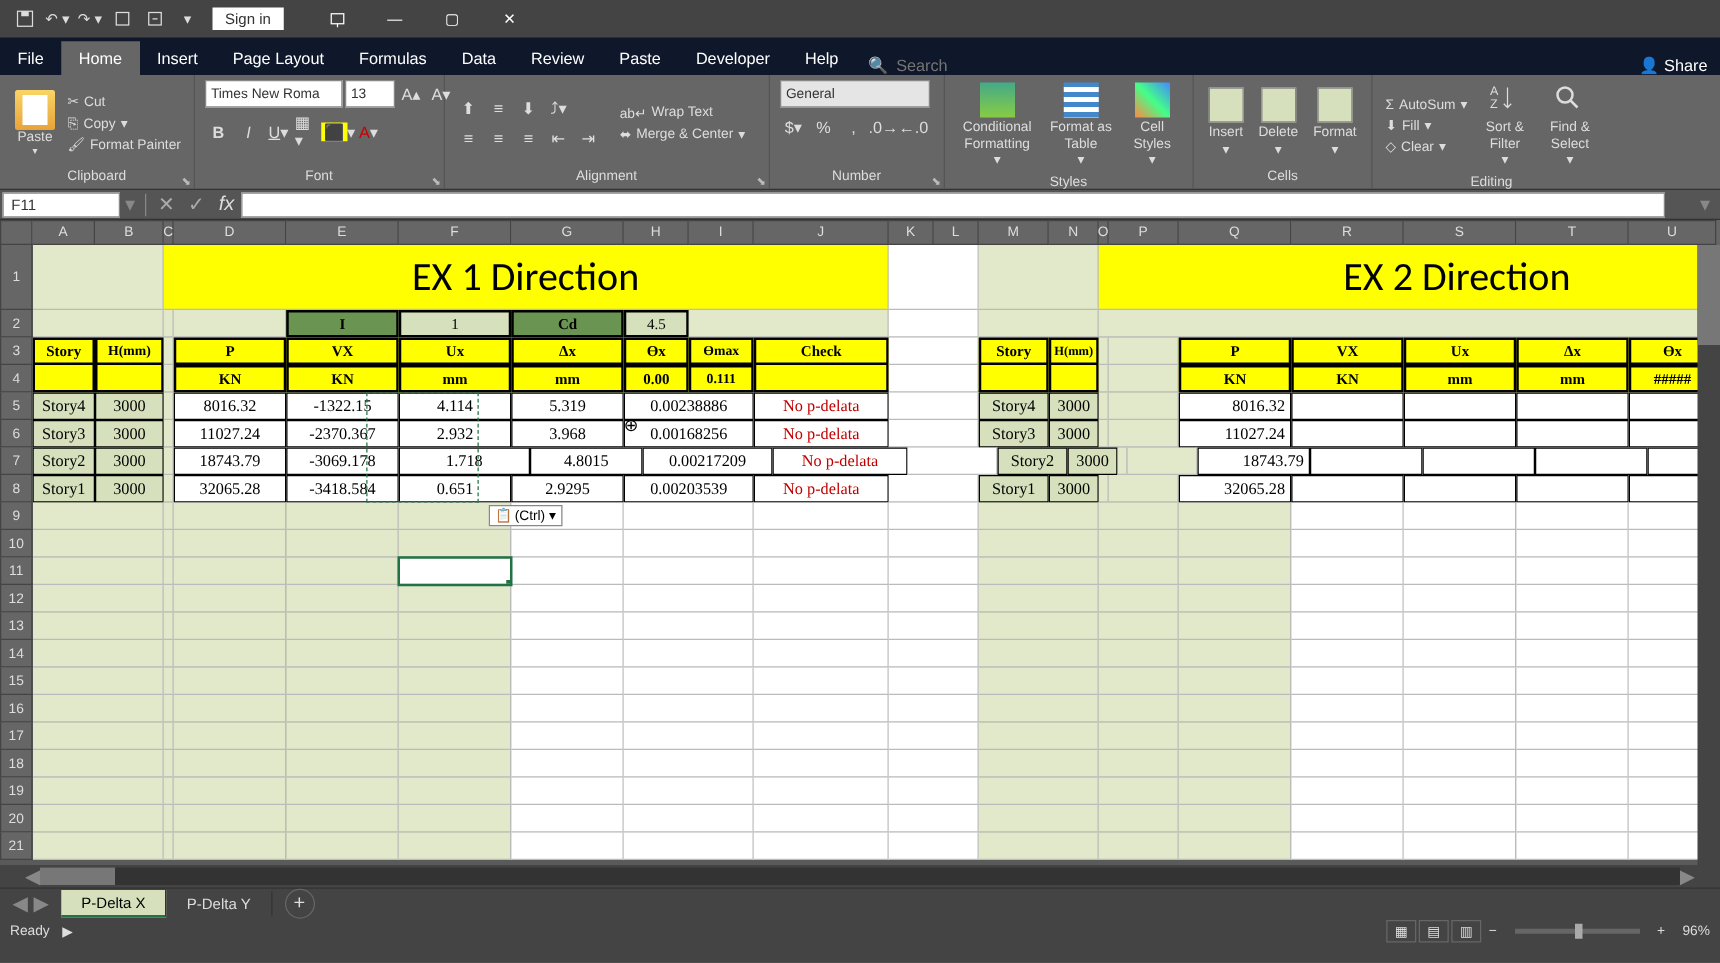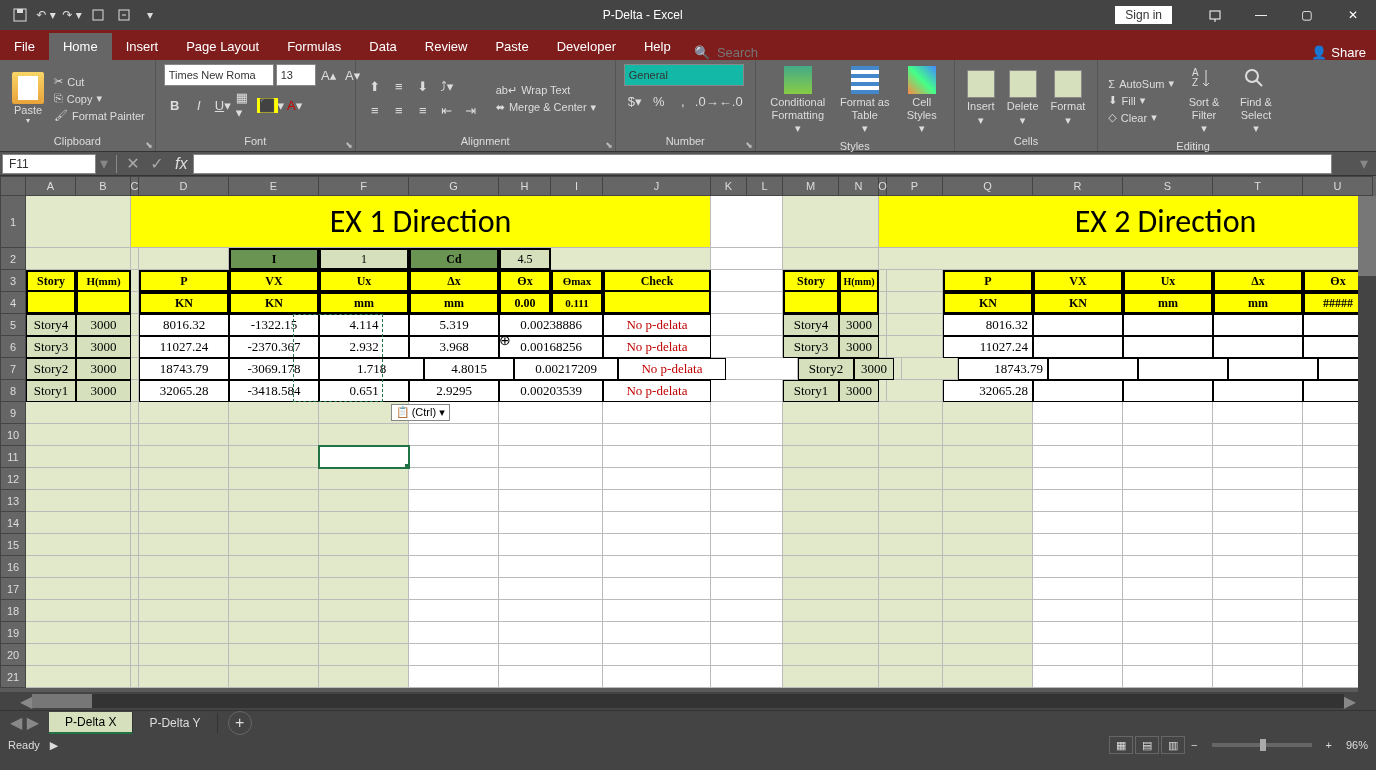--- a/index.html
+++ b/index.html
@@ -6,21 +6,21 @@
 body { background: #444; overflow: hidden; width: 1376px; height: 770px; }
 
 .titlebar { background: #444; height: 30px; display: flex; align-items: center; color: #fff; font-size: 12px; }
 .qat { display: flex; gap: 2px; padding: 0 8px; align-items: center; }
 .qat-btn { width: 24px; height: 24px; display: flex; align-items: center; justify-content: center; cursor: pointer; color: #ddd; }
 .title-text { flex: 1; text-align: center; }
 .win-controls { display: flex; align-items: center; gap: 0; }
 .signin-btn { background: #fff; color: #333; padding: 2px 10px; margin-right: 20px; font-size: 12px; }
 .win-btn { width: 46px; height: 30px; display: flex; align-items: center; justify-content: center; cursor: pointer; color: #fff; }
 
-.tabs { background: #7f1d1d; height: 30px; display: flex; align-items: flex-end; color: #fff; font-size: 13px; }
+.tabs { background: #0f172a; height: 30px; display: flex; align-items: flex-end; color: #fff; font-size: 13px; }
 .tab { padding: 6px 14px; cursor: pointer; }
 .tab.active { background: #666; }
 .tell-me { display: flex; align-items: center; gap: 6px; margin-left: 10px; color: #aaa; }
 .tell-me input { background: transparent; border: none; color: #aaa; outline: none; font-size: 13px; }
 .share-btn { margin-left: auto; margin-right: 10px; display: flex; align-items: center; gap: 4px; cursor: pointer; }
 
 .ribbon { background: #666; height: 92px; display: flex; border-bottom: 1px solid #333; }
 .ribbon-group { border-right: 1px solid #555; padding: 4px 8px; display: flex; flex-direction: column; position: relative; }
 .group-content { flex: 1; display: flex; align-items: center; gap: 4px; }
 .group-label { text-align: center; font-size: 11px; color: #ddd; padding-top: 2px; position: relative; }
@@ -33,21 +33,21 @@
 .small-btn { display: flex; align-items: center; gap: 4px; cursor: pointer; padding: 1px 2px; }
 
 .font-row { display: flex; gap: 2px; align-items: center; margin-bottom: 4px; }
 .font-name { width: 110px; height: 22px; background: #fff; color: #333; font-size: 11px; padding: 2px 4px; border: 1px solid #888; }
 .font-size { width: 40px; height: 22px; background: #fff; color: #333; font-size: 11px; padding: 2px 4px; border: 1px solid #888; text-align: left; }
 .fmt-btn { width: 22px; height: 22px; display: flex; align-items: center; justify-content: center; cursor: pointer; color: #ddd; font-size: 13px; }
 
 .align-grid { display: flex; flex-direction: column; gap: 2px; }
 .align-row { display: flex; gap: 2px; }
 
-.number-fmt { width: 120px; height: 22px; background: #14b8a6; color: #333; font-size: 11px; padding: 4px 4px; border: 1px solid #888; }
+.number-fmt { width: 120px; height: 22px; background: #e5e5e5; color: #333; font-size: 11px; padding: 4px 4px; border: 1px solid #888; }
 
 .big-btn { display: flex; flex-direction: column; align-items: center; cursor: pointer; padding: 2px 4px; font-size: 11px; color: #ddd; text-align: center; line-height: 1.2; }
 .big-btn-icon { width: 28px; height: 28px; margin-bottom: 2px; }
 
 .formula-bar { background: #555; height: 24px; display: flex; align-items: center; border-bottom: 1px solid #333; }
 .name-box { width: 94px; height: 20px; background: #fff; color: #333; font-size: 12px; padding: 2px 6px; border: 1px solid #888; margin-left: 2px; }
 .fb-btn { width: 24px; height: 20px; display: flex; align-items: center; justify-content: center; color: #aaa; cursor: pointer; }
 .fx-label { color: #ddd; font-style: italic; padding: 0 6px; }
 .formula-input { flex: 1; height: 20px; background: #fff; border: 1px solid #888; margin-right: 20px; }
 
@@ -120,21 +120,20 @@
         </svg>
       </div>
     <div class="qat-btn">
         <svg width="14" height="14" viewBox="0 0 14 14">
           <rect x="2" y="2" width="10" height="10" fill="none" stroke="#ddd"></rect>
           <path d="M5 7l4 0" stroke="#ddd"></path>
         </svg>
       </div>
     <div class="qat-btn">▾</div>
   </div>
-  <div class="title-text">P-Delta - Excel</div>
   <div class="win-controls">
     <div class="signin-btn">Sign in</div>
     <div class="win-btn">
         <svg width="14" height="14" viewBox="0 0 14 14">
           <rect x="2" y="3" width="10" height="8" fill="none" stroke="#fff"></rect>
           <path d="M7 11l0 3" stroke="#fff"></path>
         </svg>
       </div>
     <div class="win-btn">—</div>
     <div class="win-btn">▢</div>

